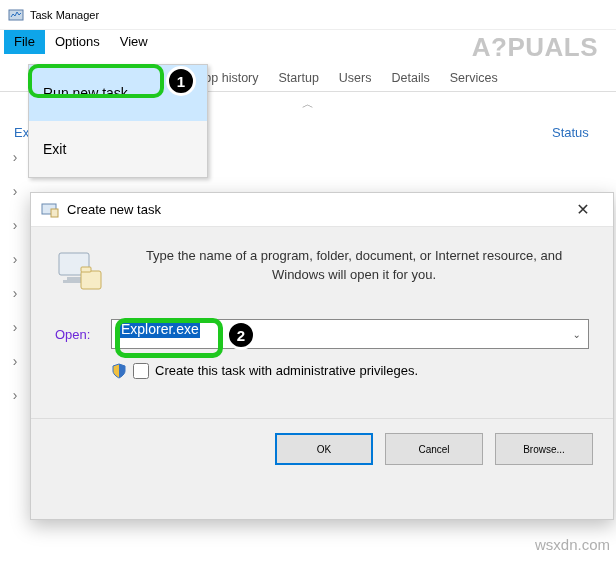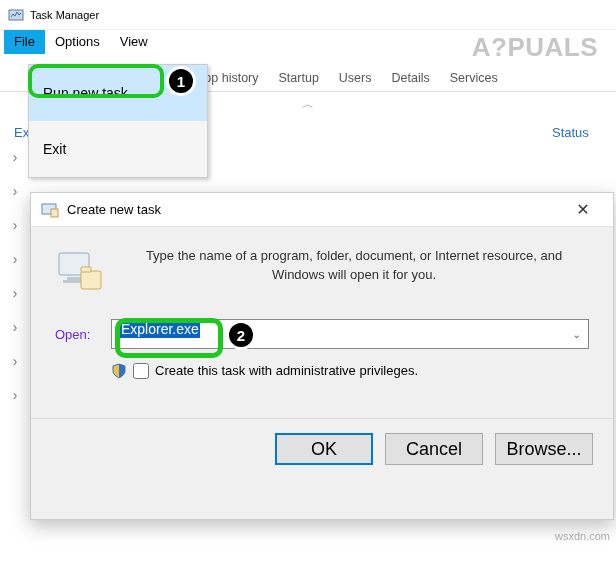--- a/index.html
+++ b/index.html
@@ -53,26 +53,26 @@
     .open-input .sel { display: inline-block; background: #0a64c2; color: #fff; padding: 1px 1px; font-size: 14px; }
     .combo-caret { position: absolute; right: 8px; top: 50%; transform: translateY(-50%); font-size: 10px; color: #555; }
     .highlight-ring-2 { position: absolute; left: 115px; top: 318px; width: 108px; height: 40px; border: 5px solid #1ec81e; border-radius: 10px; z-index: 40; pointer-events: none; }
     .badge-2 { position: absolute; left: 226px; top: 320px; width: 30px; height: 30px; background: #000; border: 3px solid #fff; border-radius: 50%; color: #fff; font-weight: bold; font-size: 15px; display: flex; align-items: center; justify-content: center; z-index: 41; }
 
     .cb-row { display: flex; align-items: flex-start; gap: 6px; margin-left: 56px; margin-bottom: 26px; }
     .cb-row input { width: 16px; height: 16px; }
     .cb-row label { font-size: 13px; }
 
     .button-row { display: flex; justify-content: flex-end; gap: 12px; padding: 14px 20px; border-top: 1px solid #dcdcdc; background: #f0f0f0; }
-    .win-btn { min-width: 98px; height: 32px; background: #e1e1e1; border: 1px solid #aaa; font-size: 18px; cursor: default; }
+    .win-btn { min-width: 98px; height: 32px; background: #e1e1e1; border: 1px solid #aaa; font-size: 10px; cursor: default; }
     .win-btn.default { border: 2px solid #0078d7; }
 
     
     .watermark { position: absolute; right: 18px; top: 32px; font-size: 26px; font-weight: 800; color: rgba(128,128,128,0.45); letter-spacing: 0.5px; font-family: Arial, sans-serif; }
-    .wm2 { position: absolute; right: 6px; bottom: 19px; font-size: 11px; color: rgba(120,120,120,0.6); }
+    .wm2 { position: absolute; right: 6px; bottom: 8px; font-size: 15px; color: rgba(120,120,120,0.6); }
 
     .shield-svg { display: inline-block; vertical-align: middle; }
   </style>
 </head>
 <body>
 
 <div class="titlebar">
   <span class="icon">
     <svg viewBox="0 0 16 16" width="16" height="16">
         <rect x="1" y="3" width="14" height="10" fill="#c8d8e8" stroke="#5a7ca8"></rect>

